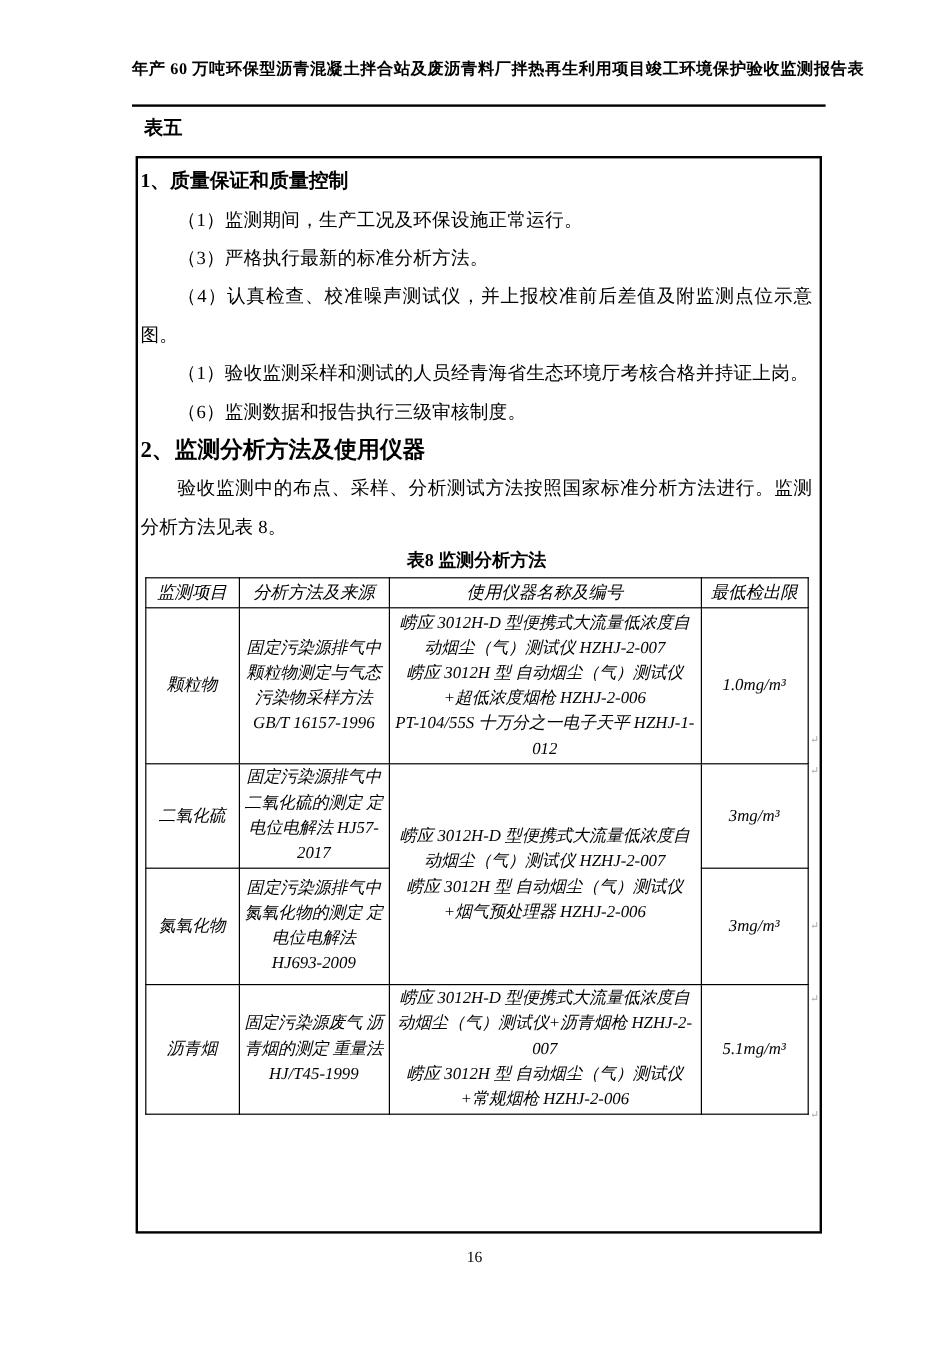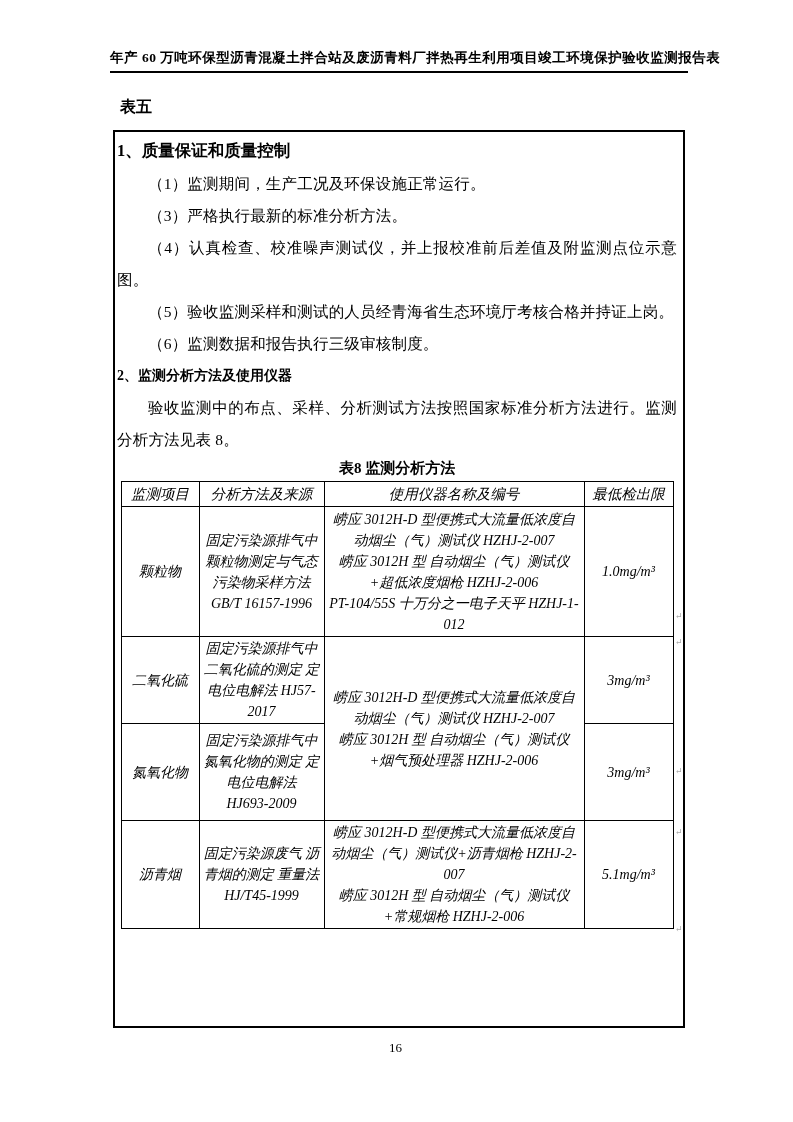--- a/index.html
+++ b/index.html
@@ -7,33 +7,33 @@
   body {
     width:793px; height:1122px;
     font-family:"Liberation Serif","DejaVu Serif",serif;
     color:#000;
   }
   .page { position:relative; width:793px; height:1122px; background:#fff; overflow:hidden; }
 
   .doc-header {
     position:absolute; top:50px; left:110px; width:578px;
     text-align:center; font-weight:bold; font-size:13.5px; line-height:16px;
-    padding-bottom:5px; border-bottom:2px solid #000;
+    padding-bottom:21px; border-bottom:2px solid #000;
     letter-spacing:0.5px; white-space:nowrap;
   }
   .table-label {
     position:absolute; top:97px; left:120px;
     font-size:16px; font-weight:bold;
   }
   .main-box {
     position:absolute; top:130px; left:113px; width:572px; height:898px;
     border:2px solid #000; padding:2px 6px 0 2px;
   }
   .h-sec { font-size:16.5px; font-weight:bold; line-height:34px; margin:0; }
-  .h-sec2 { font-size:14px; font-weight:bold; line-height:32px; margin:0; }
+  .h-sec2 { font-size:19px; font-weight:bold; line-height:32px; margin:0; }
   .para {
     font-size:15.5px; line-height:32px; margin:0;
     text-indent:2em; text-align:justify; letter-spacing:0.2px;
   }
   .tbl-title { text-align:center; font-weight:bold; font-size:15px; line-height:25px; margin:0; text-indent:0; }
 
   table.monitor {
     border-collapse:collapse; table-layout:fixed;
     width:552px; margin:0 auto;font-style:italic;
   }
@@ -70,21 +70,21 @@
   <div class="doc-header">年产 60 万吨环保型沥青混凝土拌合站及废沥青料厂拌热再生利用项目竣工环境保护验收监测报告表</div>
 
   <div class="table-label">表五</div>
 
   <div class="main-box">
 
     <p class="h-sec">1、质量保证和质量控制</p>
     <p class="para">（1）监测期间，生产工况及环保设施正常运行。</p>
     <p class="para">（3）严格执行最新的标准分析方法。</p>
     <p class="para">（4）认真检查、校准噪声测试仪，并上报校准前后差值及附监测点位示意图。</p>
-    <p class="para">（5）验收监测采样和测试的人员经青海省生态环境厅考核合格并持证上岗。</p>
+    <p class="para">（1）验收监测采样和测试的人员经青海省生态环境厅考核合格并持证上岗。</p>
     <p class="para">（6）监测数据和报告执行三级审核制度。</p>
 
     <p class="h-sec2">2、监测分析方法及使用仪器</p>
     <p class="para">验收监测中的布点、采样、分析测试方法按照国家标准分析方法进行。监测分析方法见表 8。</p>
 
     <p class="tbl-title">表8  监测分析方法</p>
 
     <table class="monitor">
       <colgroup>
         <col class="col-item">

